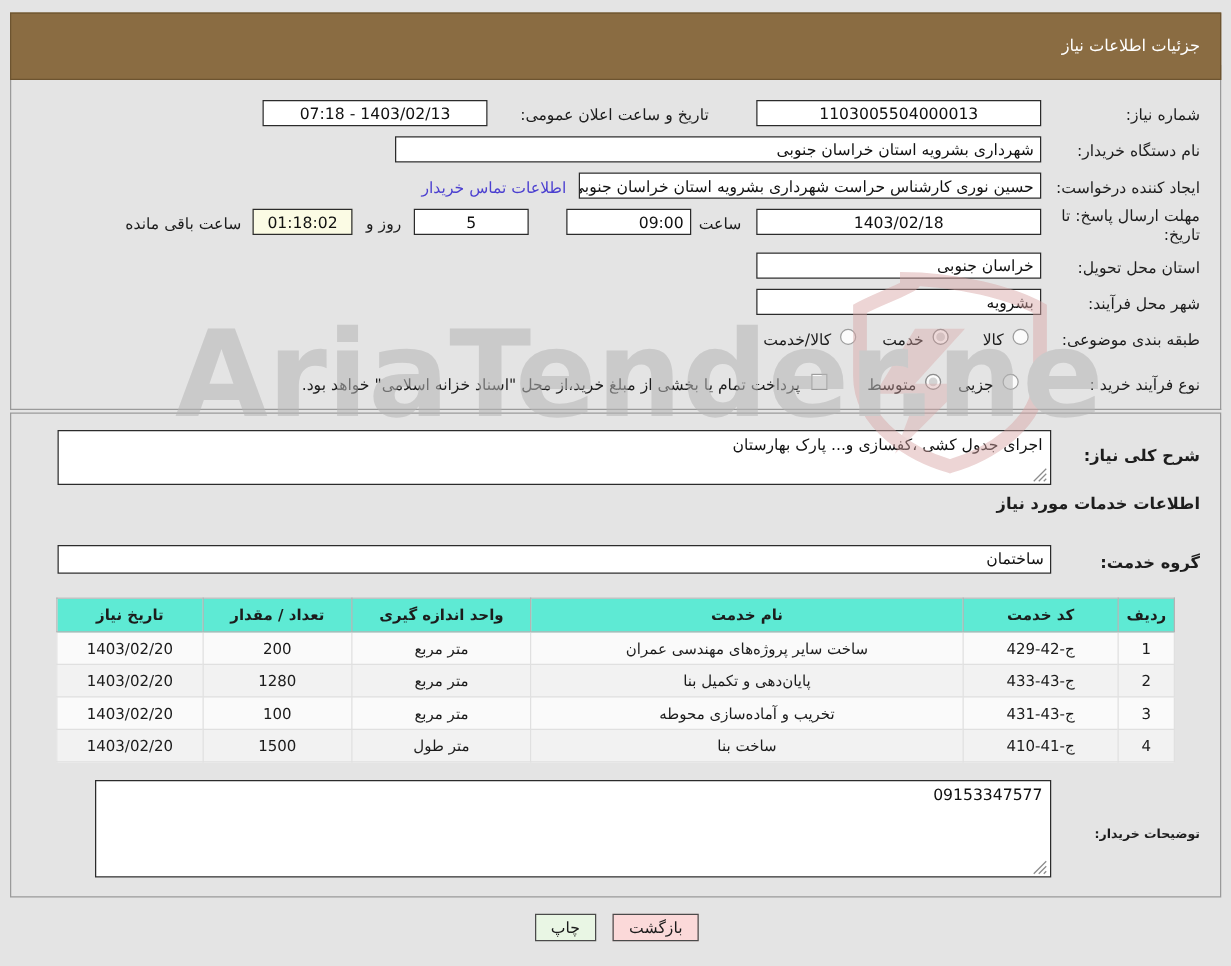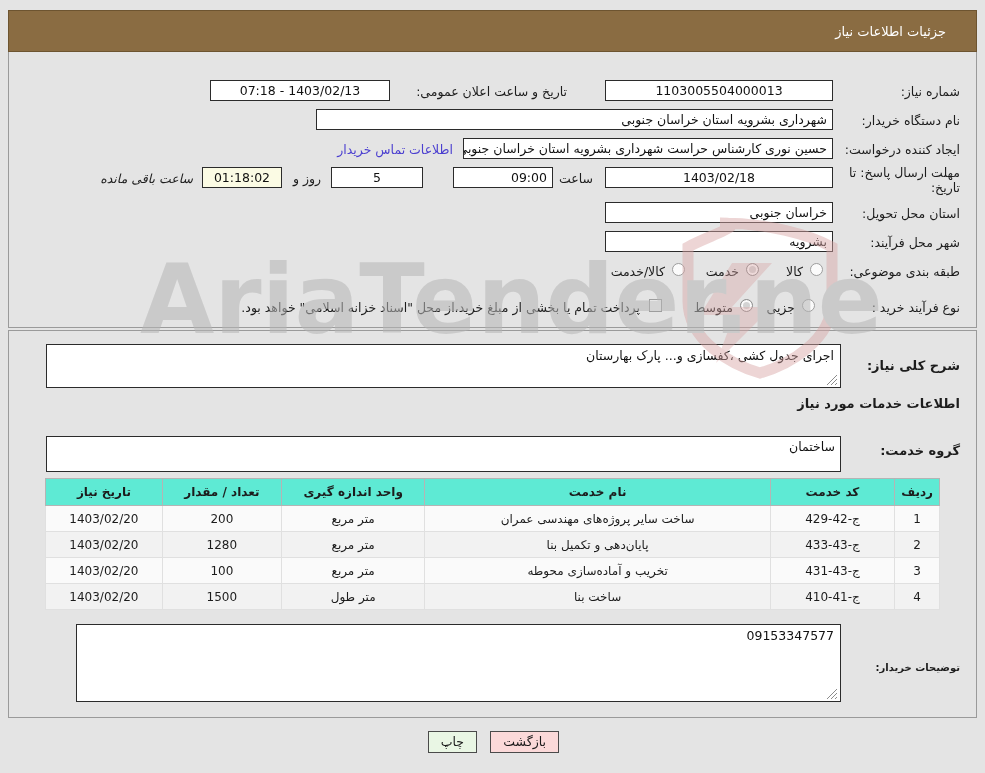--- a/index.html
+++ b/index.html
@@ -24,26 +24,26 @@
     width: 760px; height: 165px;
     pointer-events: none;
     z-index: 5;
     opacity: .55;
   }
 
   
   .titlebar {
     position: absolute;
     left: 8px; top: 10px;
-    width: 969px; height: 42px;
+    width: 969px; height: 54px;
     background: #8a6c42;
     border: 1px solid #6d5430;
     color: #ffffff;
     display: flex; align-items: center; justify-content: flex-start;
-    padding-right: 30px;
+    padding-right: 16px;
     font-size: 13px;
     z-index: 2;
   }
 
   
   .panel {
     position: absolute;
     left: 8px;
     width: 969px;
     background: #e4e4e4;
@@ -212,21 +212,21 @@
   <div class="fld right" style="top:138px; right:152px; width:370px;">حسین نوری کارشناس حراست شهرداری بشرویه استان خراسان جنوبی</div>
   <div class="link" style="top:142px; right:532px;">اطلاعات تماس خریدار</div>
 
   <div class="lbl" style="top:165px; right:25px; width:120px; white-space:normal;">مهلت ارسال پاسخ: تا تاریخ:</div>
   <div class="fld center" style="top:167px; right:152px; width:228px;">1403/02/18</div>
   <div class="plain" style="top:171px; right:392px;">ساعت</div>
   <div class="fld center" style="top:167px; right:432px; width:100px;text-align:right;">09:00</div>
   <div class="fld center" style="top:167px; right:562px; width:92px;">5</div>
   <div class="plain" style="top:171px; right:664px;">روز و</div>
   <div class="fld center yellow" style="top:167px; right:703px; width:80px;">01:18:02</div>
-  <div class="plain" style="top:171px; right:792px;font-style:italic;">ساعت باقی مانده</div>
+  <div class="plain" style="top:171px; right:792px;">ساعت باقی مانده</div>
 
   <div class="lbl" style="top:206px; right:25px; width:130px;">استان محل تحویل:</div>
   <div class="fld right" style="top:202px; right:152px; width:228px;">خراسان جنوبی</div>
 
   <div class="lbl" style="top:235px; right:25px; width:130px;">شهر محل فرآیند:</div>
   <div class="fld right" style="top:231px; right:152px; width:228px;">بشرویه</div>
 
   <div class="lbl" style="top:264px; right:25px; width:140px;">طبقه بندی موضوعی:</div>
   <div class="radio" style="top:263px; right:162px;"></div>
   <div class="plain" style="top:264px; right:182px;">کالا</div>
@@ -249,21 +249,21 @@
   <div class="boxarea" style="top:344px; right:144px; width:795px; height:44px;">
     <span>اجرای جدول کشی ،کفسازی و... پارک بهارستان</span>
     <svg class="resize-grip" viewBox="0 0 12 12">
       <path d="M11 1 L1 11 M11 5 L5 11 M11 9 L9 11" stroke="#666" stroke-width="1" fill="none"></path>
     </svg>
   </div>
 
   <div class="lbl bold" style="top:396px; right:25px; font-size:13px;">اطلاعات خدمات مورد نیاز</div>
 
   <div class="lbl bold" style="top:443px; right:25px; width:100px; font-size:13px;">گروه خدمت:</div>
-  <div class="fld right" style="top:436px; right:144px; width:795px; height:36px;padding-left:43px;">ساختمان</div>
+  <div class="fld right" style="top:436px; right:144px; width:795px; height:23px;padding-left:43px;">ساختمان</div>
 
   <table id="svc-table">
     <thead>
       <tr>
         <th class="col-radif">ردیف</th>
         <th class="col-code">کد خدمت</th>
         <th class="col-name">نام خدمت</th>
         <th class="col-unit">واحد اندازه گیری</th>
         <th class="col-qty">تعداد / مقدار</th>
         <th class="col-date">تاریخ نیاز</th>

